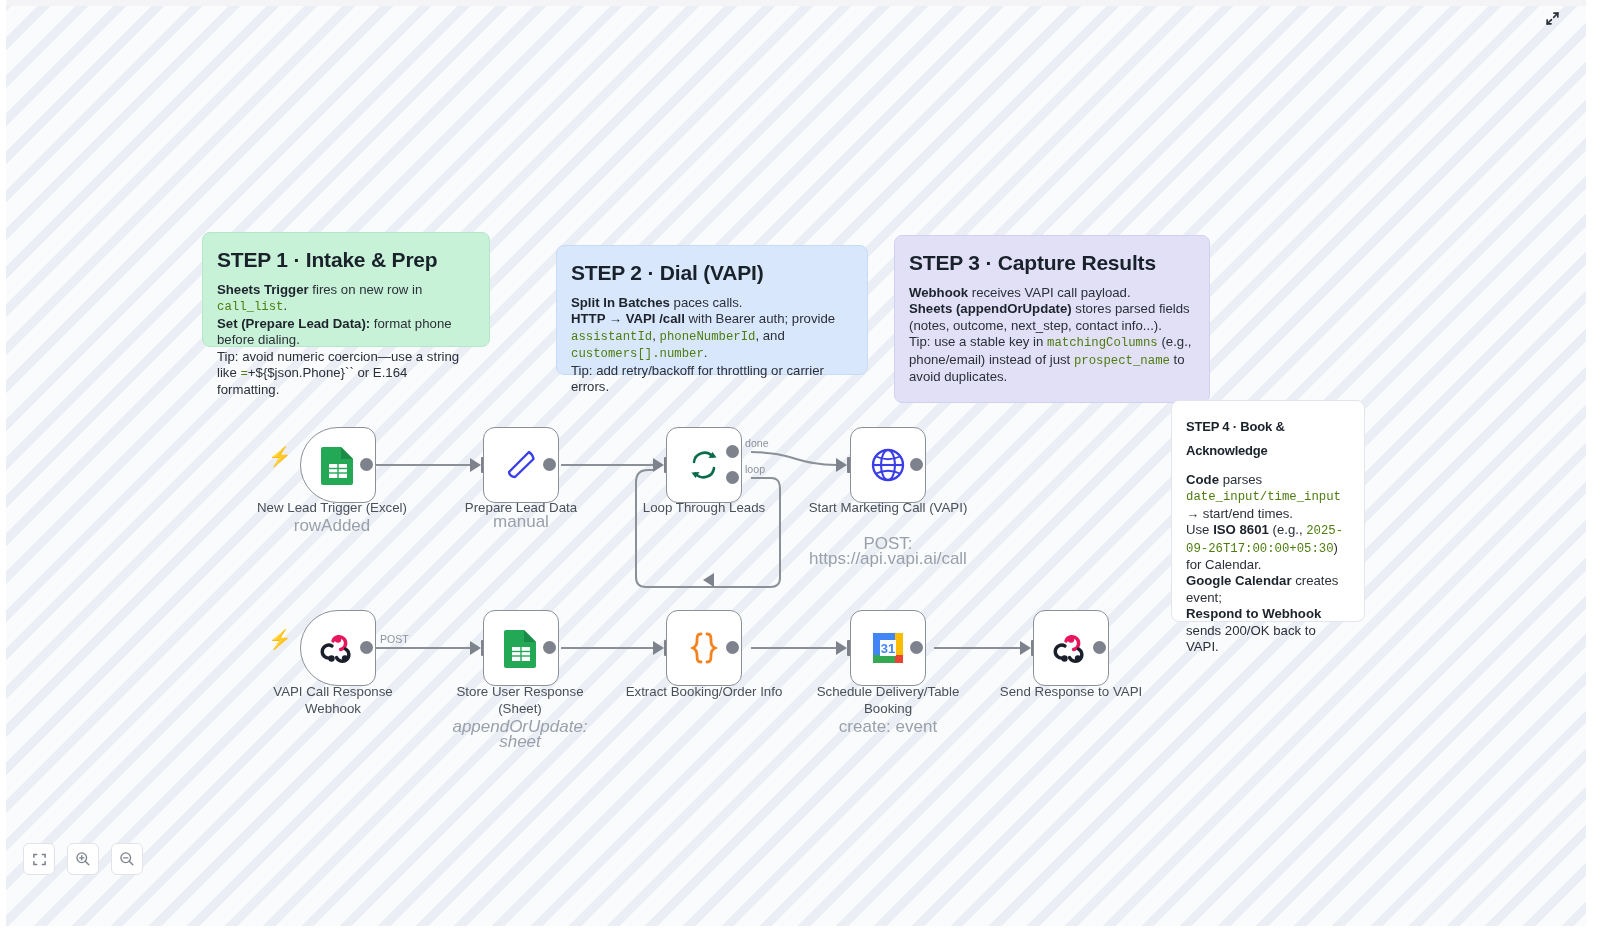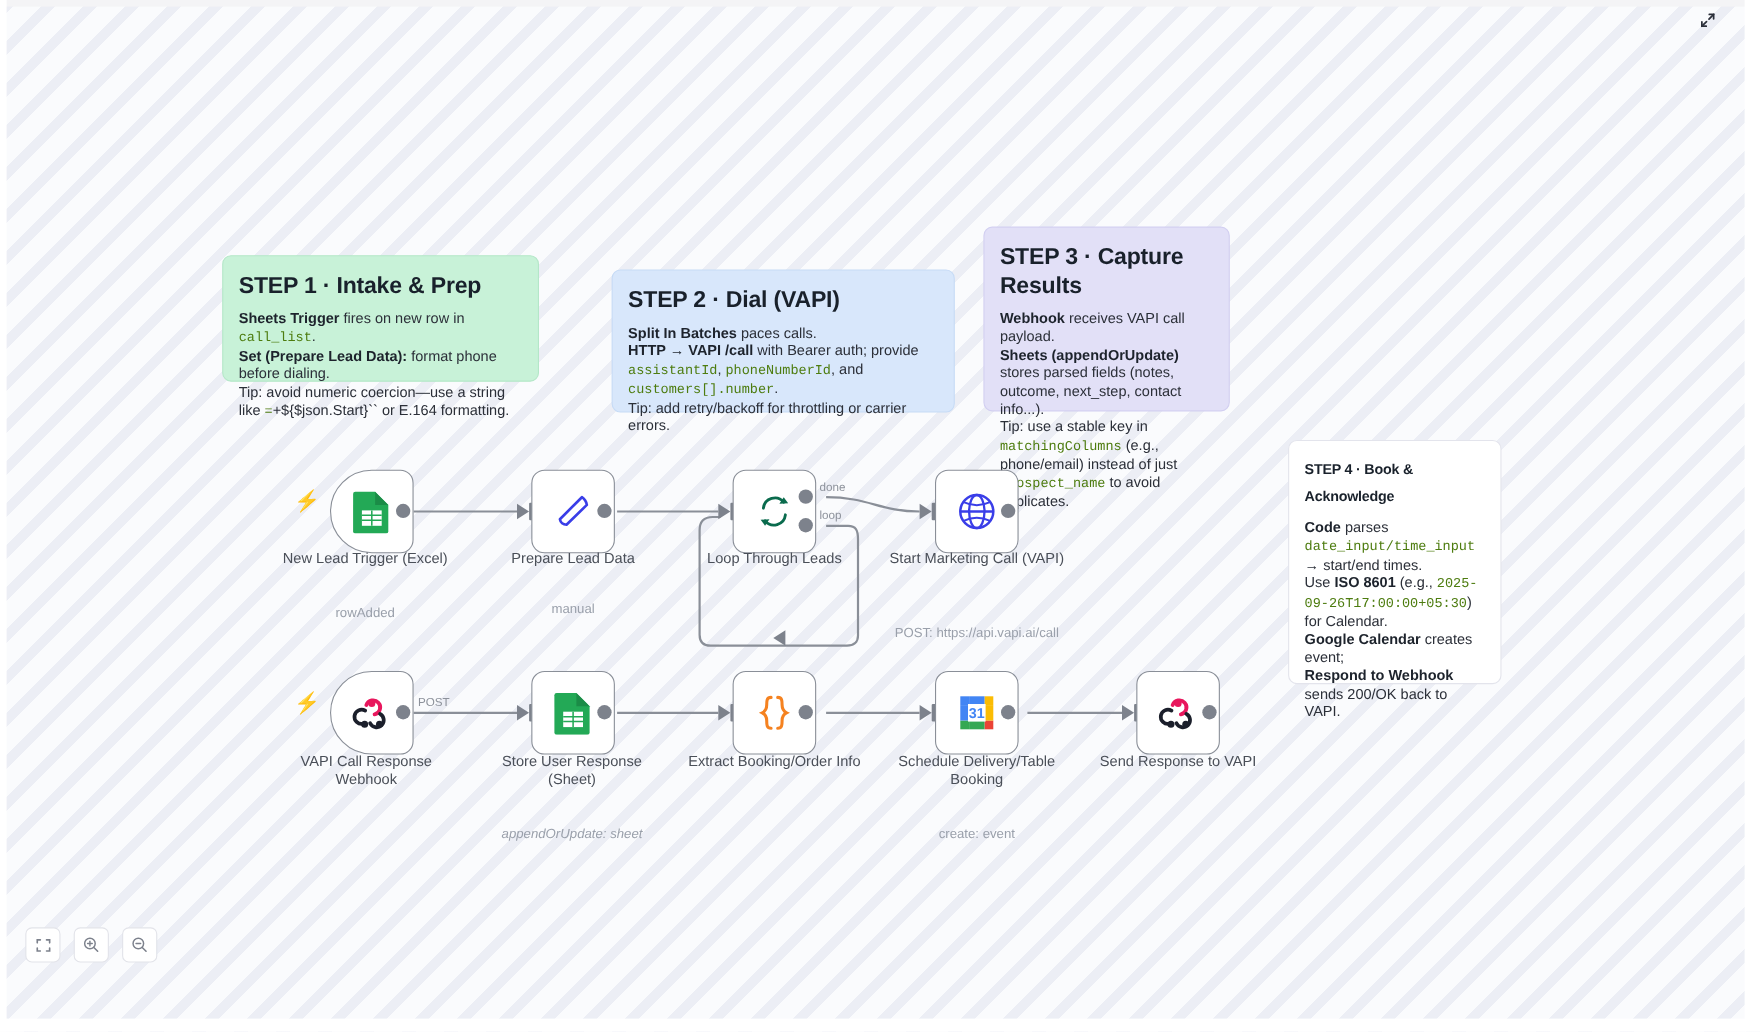--- a/index.html
+++ b/index.html
@@ -58,21 +58,21 @@
   .sticky b { font-weight: 700; color: #1d232c; }
   .code {
     font-family: "Liberation Mono", "DejaVu Sans Mono", monospace;
     color: #4d7c0f;
     font-size: 12.3px;
   }
   #note-1 { left: 202px; top: 232px; width: 288px; height: 115px;
             background: #c8f2d8; border: 1px solid #b4e7c8; }
   #note-2 { left: 556px; top: 245px; width: 312px; height: 130px;
             background: #d8e7fb; border: 1px solid #c6dbf6; }
-  #note-3 { left: 894px; top: 206px; width: 224px; height: 168px;
+  #note-3 { left: 894px; top: 235px; width: 316px; height: 168px;
             background: #e2e0f7; border: 1px solid #d2cff1; }
   #note-4 { left: 1171px; top: 400px; width: 194px; height: 222px;
             background: #ffffff; border: 1px solid #e3e4ec; }
   #note-4 h2 { font-size: 13px; line-height: 24px; }
 
   
   .node {
     position: absolute;
     width: 76px; height: 76px;
     background: #ffffff;
@@ -90,25 +90,24 @@
     text-align: center;
     font-size: 13.3px;
     line-height: 17px;
     color: #4a4f58;
     font-weight: 400;
     z-index: 5;
   }
   .node-sub {
     position: absolute;
     text-align: center;
-    font-size: 12px;
+    font-size: 17px;
     line-height: 15px;
     color: #9aa0ab;
     z-index: 5;
-    margin-top: 32px;
   }
   .bolt {
     position: absolute;
     color: #ff6d5a;
     font-size: 19px;
     line-height: 19px;
     z-index: 6;
     font-weight: 700;
   }
   .dot {
@@ -209,21 +208,21 @@
       <polygon points="1020,641 1031,648 1020,655"></polygon>
       <rect x="1031" y="640" width="4.5" height="16" rx="1"></rect>
     </g>
   </svg>
 
   <div class="sticky" id="note-1">
     <h2>STEP 1 · Intake &amp; Prep</h2>
     <p>
       <b>Sheets Trigger</b><span> fires on new row in </span><span class="code">call_list</span><span>.</span><br>
       <b>Set (Prepare Lead Data):</b><span> format phone before dialing.</span><br>
-      <span>Tip: avoid numeric coercion—use a string like </span><span class="code">=</span><span>+${$json.Start}`` or E.164 formatting.</span>
+      <span>Tip: avoid numeric coercion—use a string like </span><span class="code">=</span><span>+${$json.Phone}`` or E.164 formatting.</span>
     </p>
   </div>
 
   <div class="sticky" id="note-2">
     <h2>STEP 2 · Dial (VAPI)</h2>
     <p>
       <b>Split In Batches</b><span> paces calls.</span><br>
       <b>HTTP → VAPI /call</b><span> with Bearer auth; provide</span><br>
       <span class="code">assistantId</span><span>, </span><span class="code">phoneNumberId</span><span>, and</span><br>
       <span class="code">customers[].number</span><span>.</span><br>

